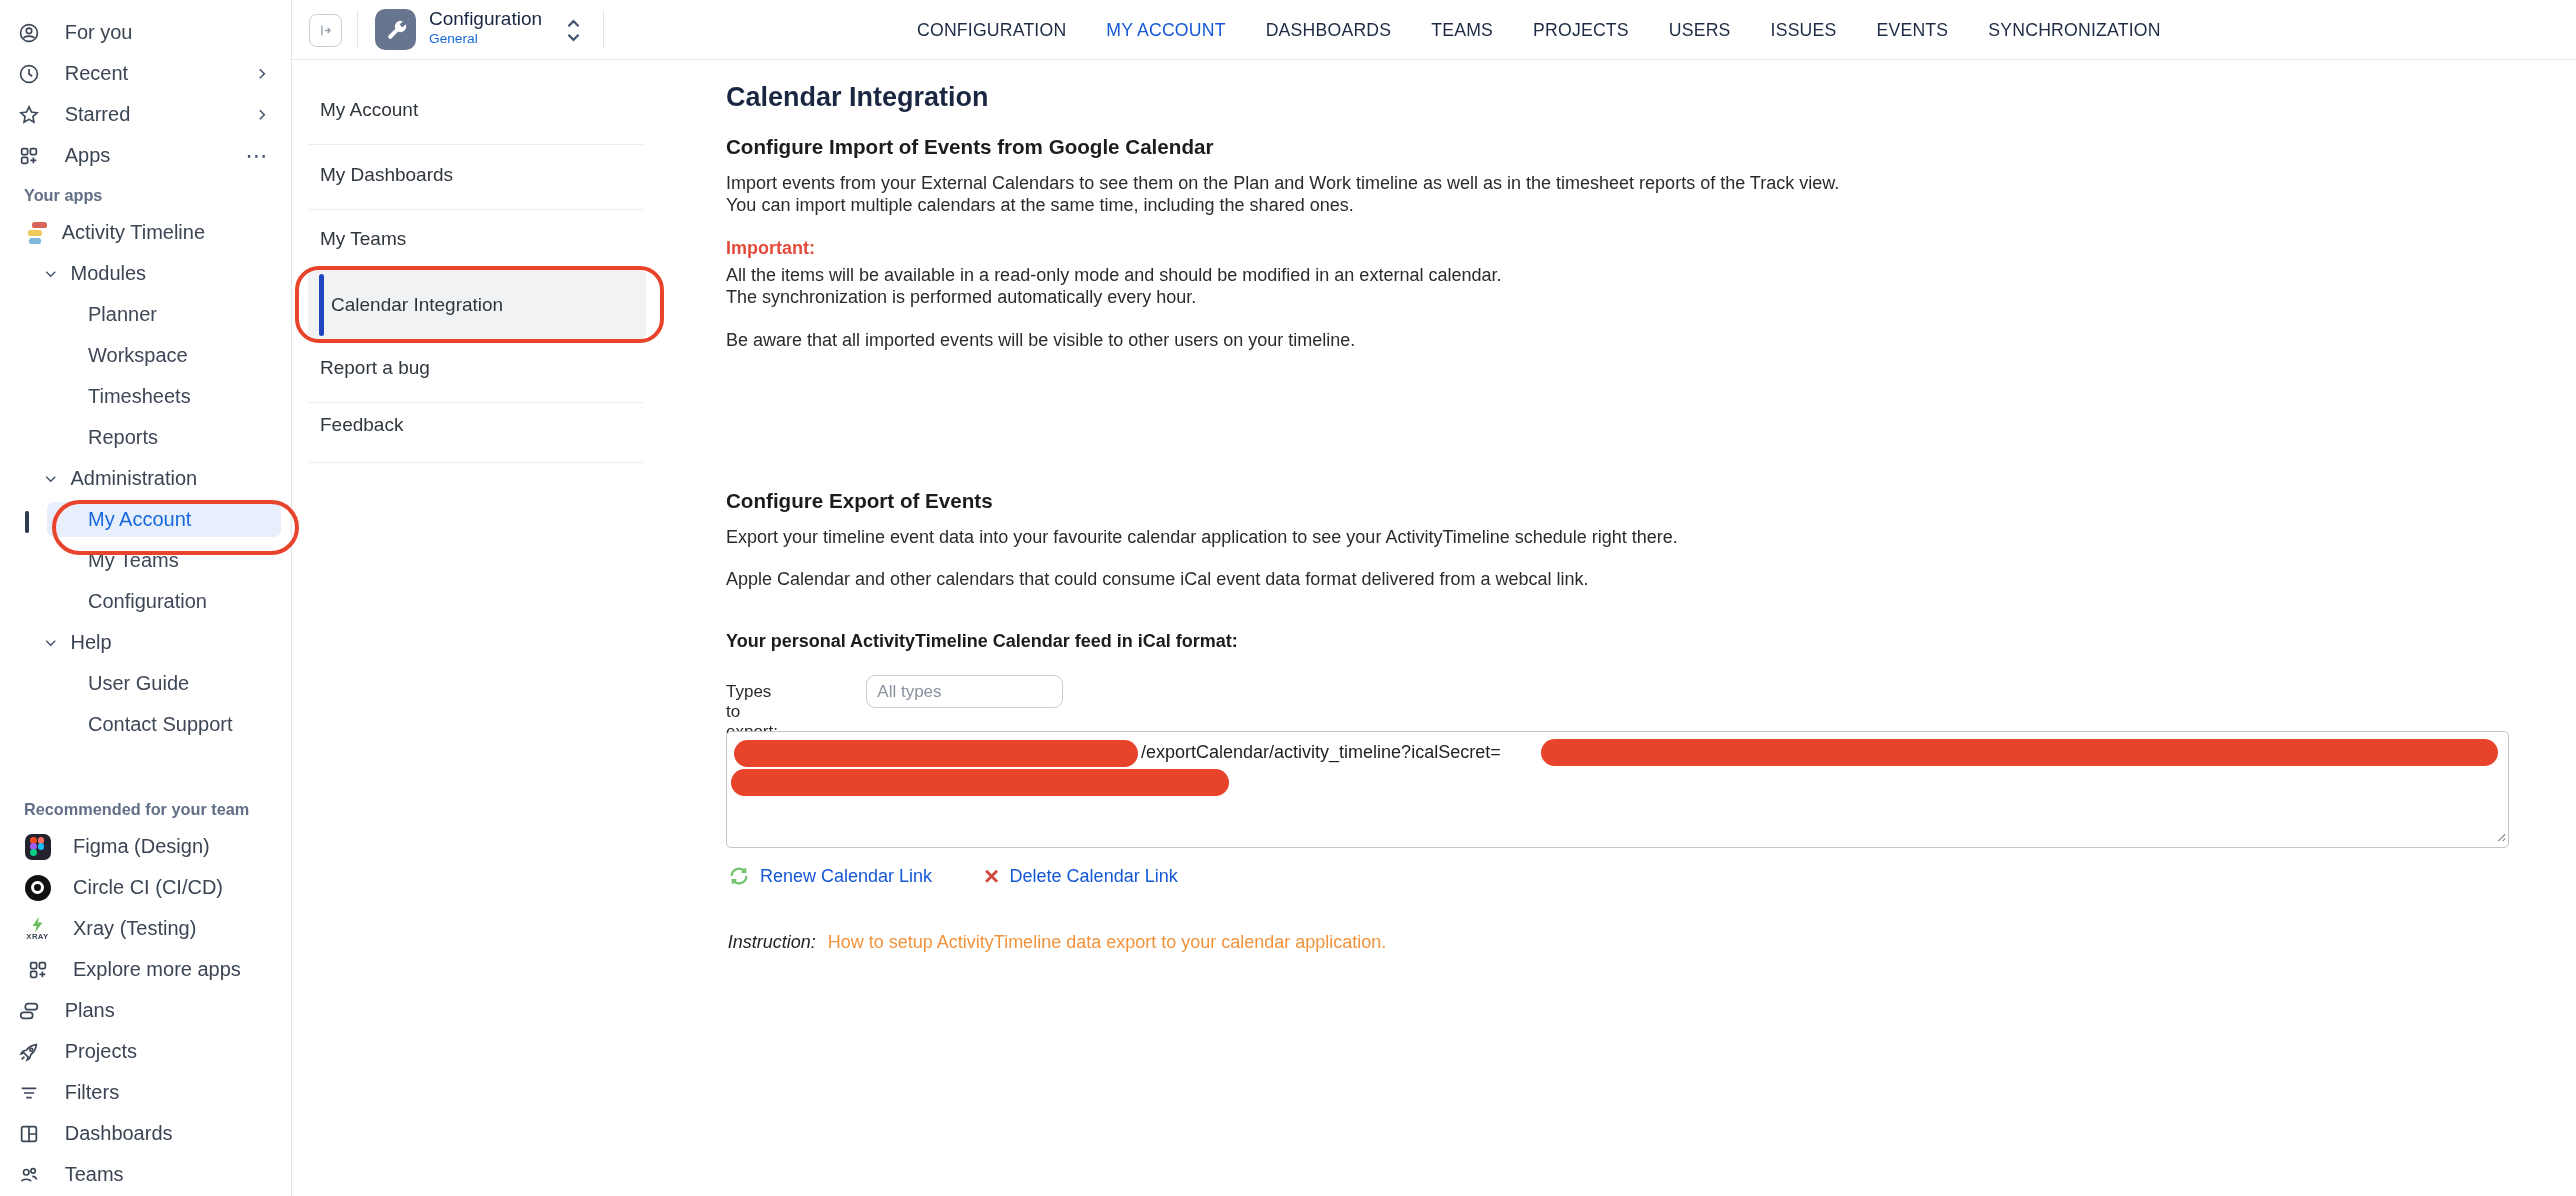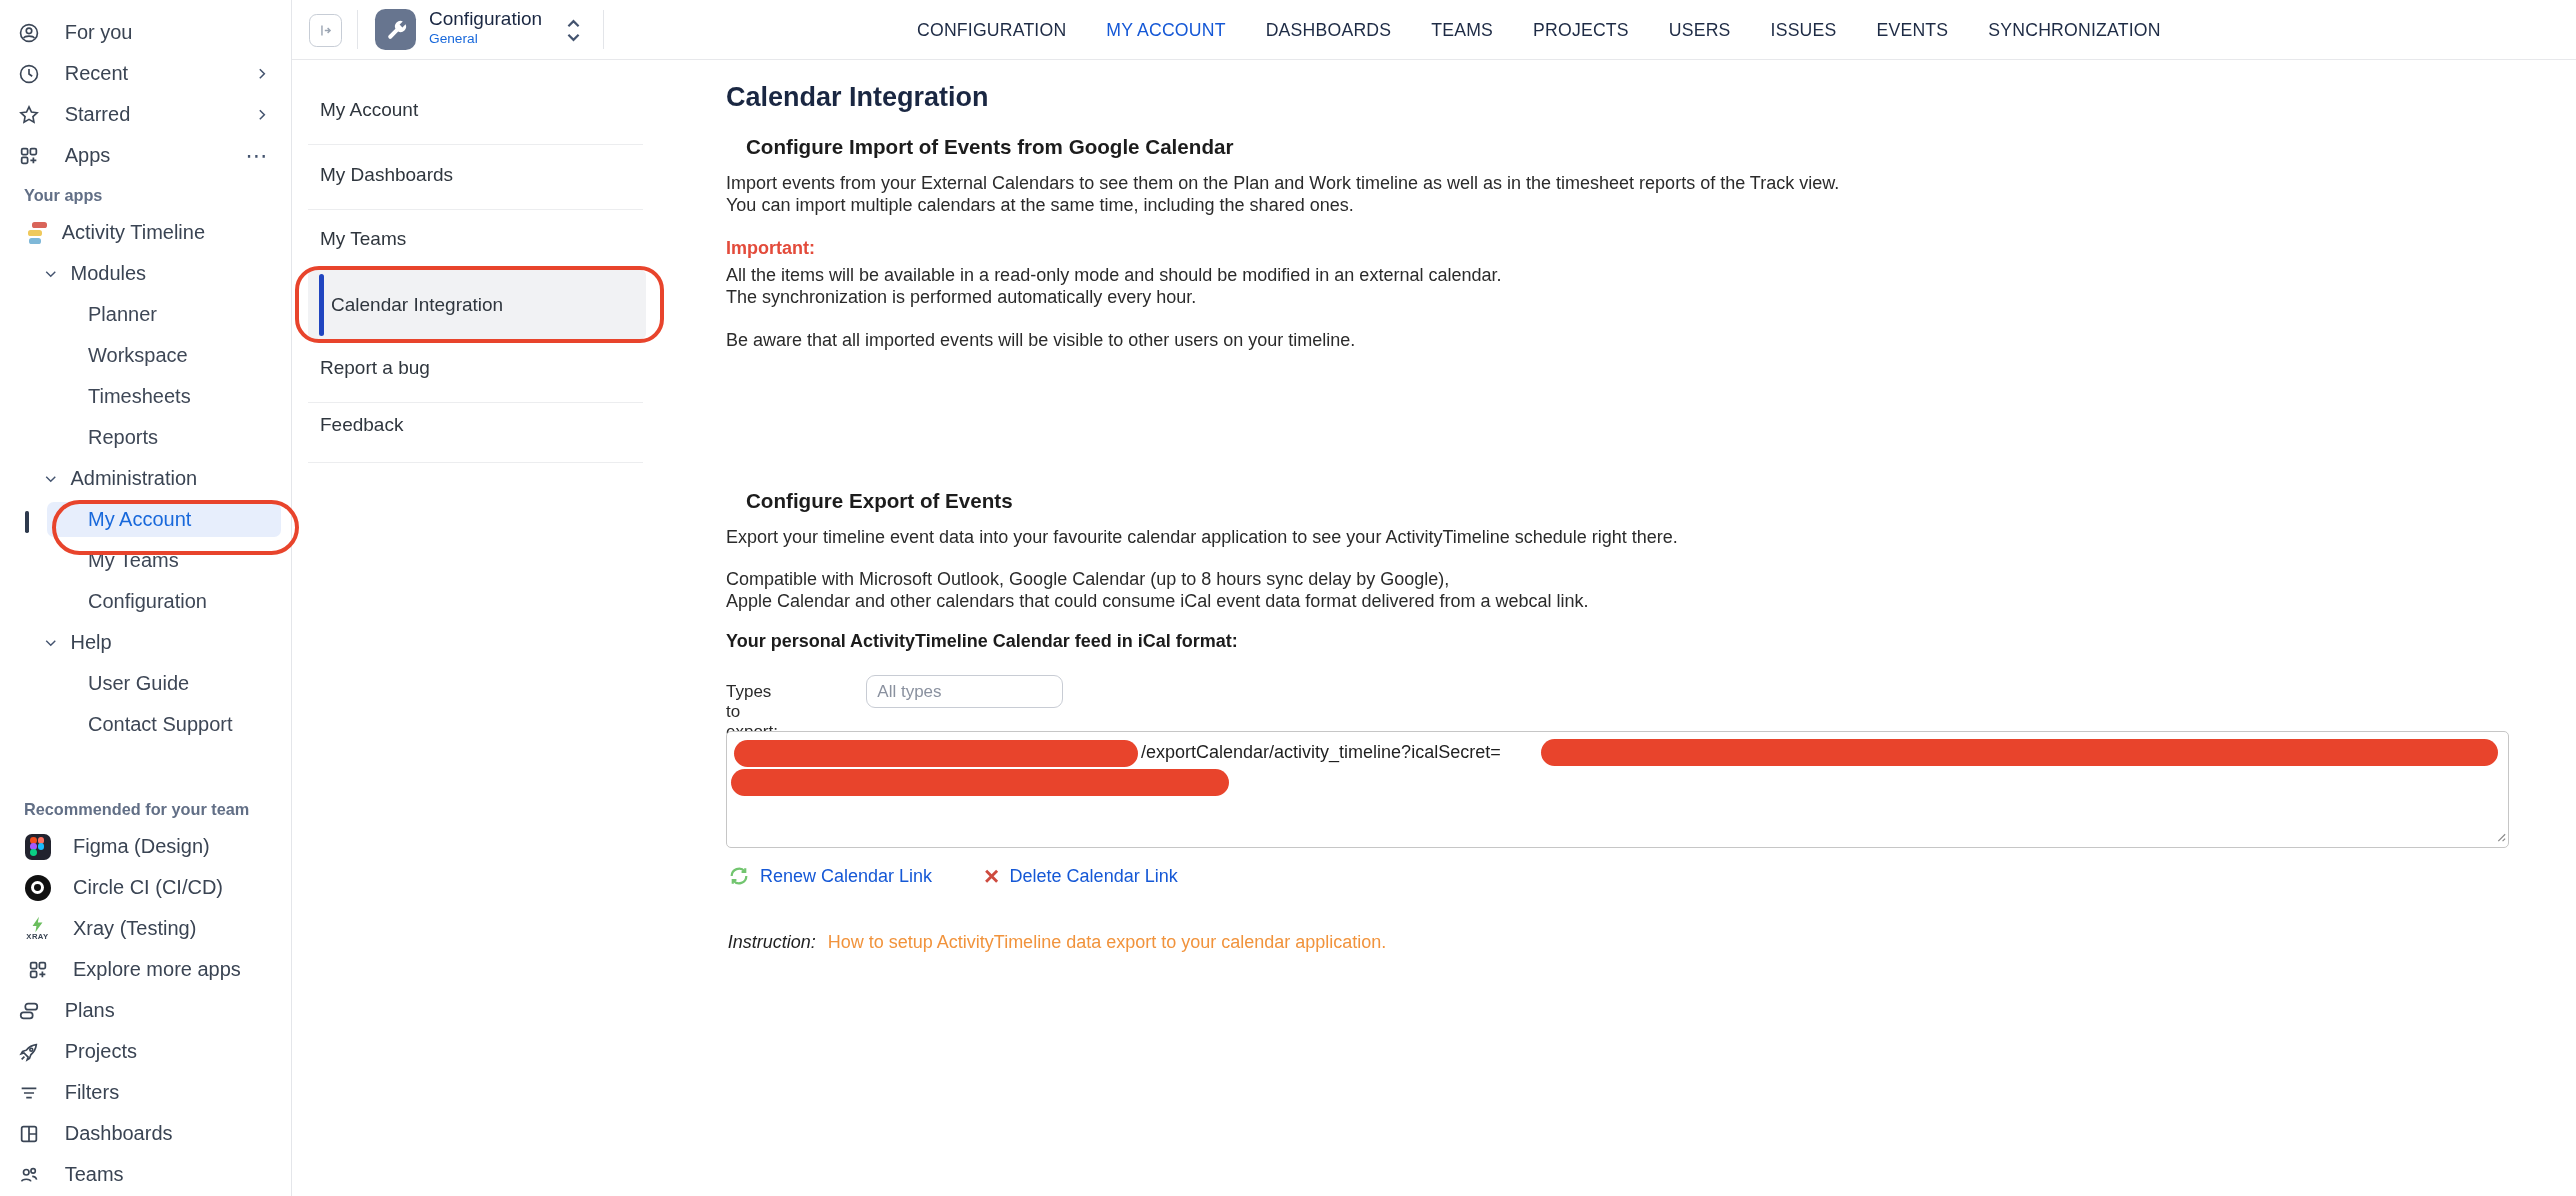--- a/index.html
+++ b/index.html
@@ -79,21 +79,21 @@
 
   
   .annot { position:absolute; border:4.3px solid #E8442C; border-radius:27.5px;
     background:transparent; z-index:5; pointer-events:none; }
   .annot-sidebar { left:52px; top:500px; width:247px; height:55px; }
   .annot-subnav { left:295px; top:266px; width:369px; height:77px; border-radius:24px; }
 
   
   .main { position:absolute; left:726px; top:60px; width:1820px; height:1137px; }
   .m-h1 { position:absolute; top:21.5px; font-size:27px; font-weight:600; color:#1A2742; }
-  .m-h2 { position:absolute; font-size:20.6px; font-weight:700; color:#1C1C1C;margin-left:20px; }
+  .m-h2 { position:absolute; font-size:20.6px; font-weight:700; color:#1C1C1C; }
   .m-p { position:absolute; font-size:18px; color:#2B2B2B; line-height:22px; }
   .m-important { position:absolute; top:178px; font-size:18px; font-weight:700; color:#E34B3B; }
   .g-btn { position:absolute; top:337px; left:0; height:41px; display:inline-flex;
     align-items:center; gap:12px; padding:0 15.5px; background:#FCFDFE;
     border:0.9px solid #DFE1E6; border-radius:6px; box-shadow:0 0.9px 0.9px rgba(9,30,66,.06);
     font-size:19px; font-weight:500; color:#1C355E; cursor:pointer; }
   .gc { width:27.5px; height:27.5px; position:relative; background:#fff; flex:none; }
   .gc div { position:absolute; }
   .gc .t { left:0; top:0; right:0; height:5.2px; background:#4285F4; }
   .gc .l { left:0; top:5.2px; bottom:5.2px; width:5.2px; background:#4285F4; }
@@ -427,21 +427,20 @@
   </div>
 
   <div class="m-p" style="top:269px;">Be aware that all imported events will be visible to other users on your timeline.</div>
 
 
   <h2 class="m-h2" style="top:429px;">Configure Export of Events</h2>
 
   <div class="m-p" style="top:466px;">Export your timeline event data into your favourite calendar application to see your ActivityTimeline schedule right there.</div>
 
   <div class="m-p" style="top:508px;">
-    <div>Compatible with Microsoft Outlook, Google Calendar (up to 8 hours sync delay by Google),</div>
     <div>Apple Calendar and other calendars that could consume iCal event data format delivered from a webcal link.</div>
   </div>
 
   <div class="m-feed">Your personal ActivityTimeline Calendar feed in iCal format:</div>
 
   <div class="types-row">
     <span class="types-label">Types to export:</span>
     <input class="types-input" value="" placeholder="All types" style="">
   </div>
 

